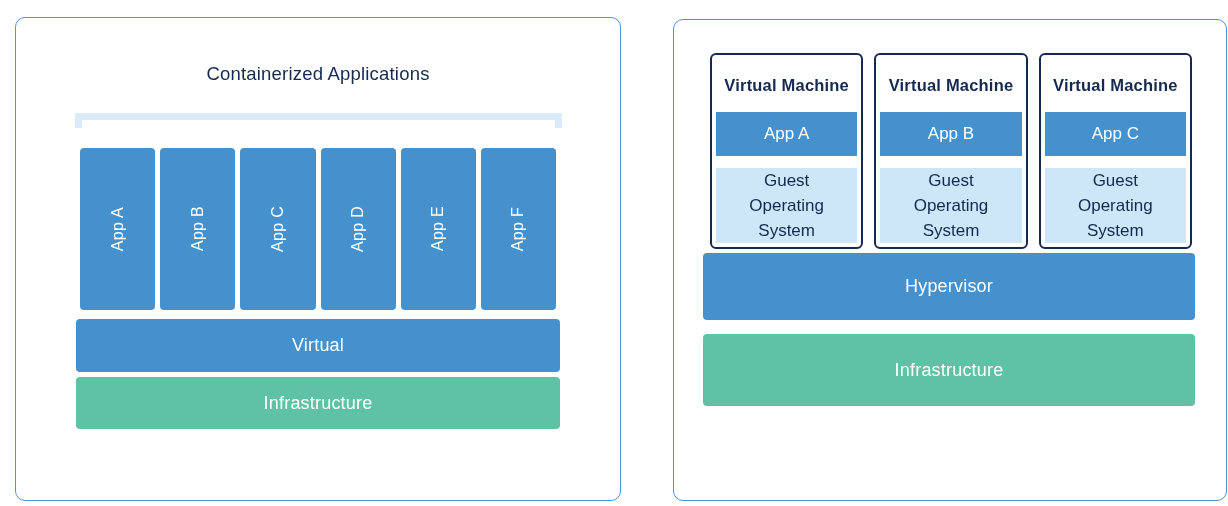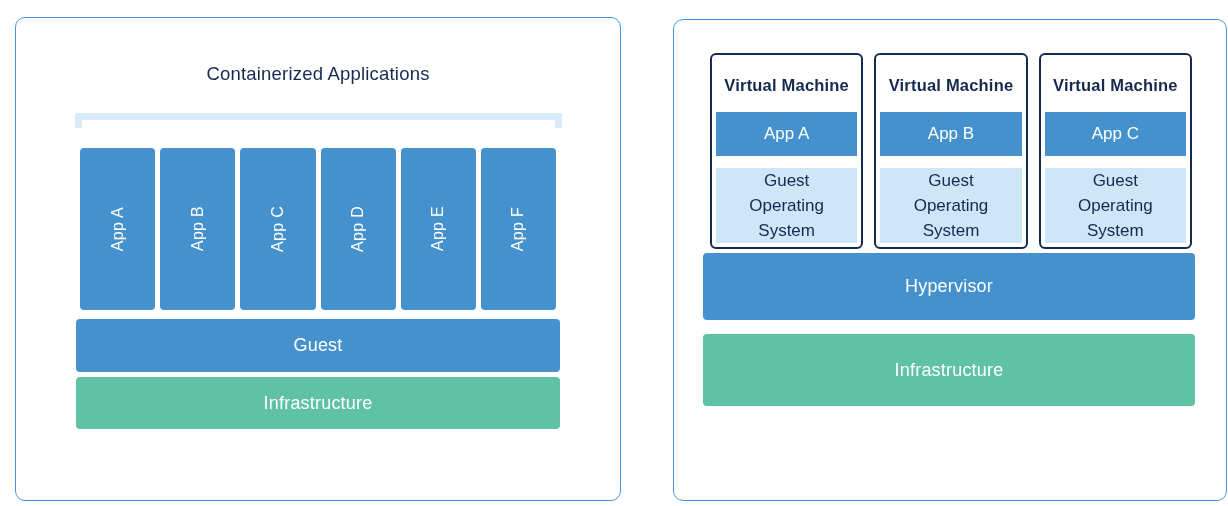--- a/index.html
+++ b/index.html
@@ -156,21 +156,21 @@
         <span class="vtext">App D</span>
       </div>
       <div class="app-box">
         <span class="vtext">App E</span>
       </div>
       <div class="app-box">
         <span class="vtext">App F</span>
       </div>
     </div>
 
-    <div class="layer blue">Guest</div>
+    <div class="layer blue">Virtual</div>
     <div class="layer green">Infrastructure</div>
   </section>
 
   <section class="panel right">
     <div class="vms">
 
       <div class="vm-card">
         <div class="vm-title">Virtual Machine</div>
         <div class="vm-app">App A</div>
         <div class="vm-os">Guest Operating System</div>

